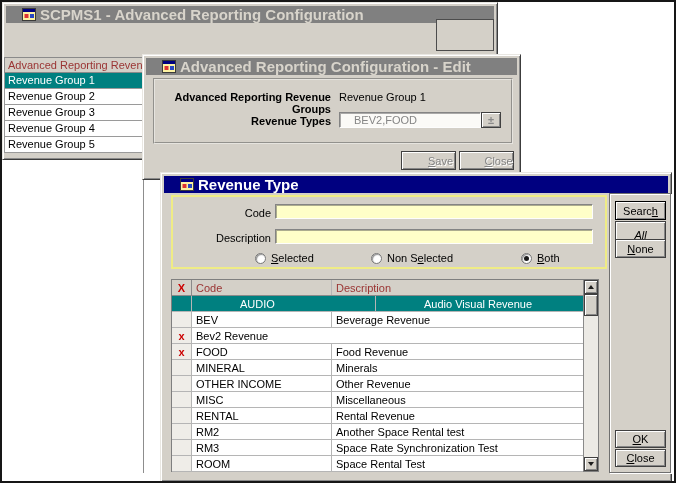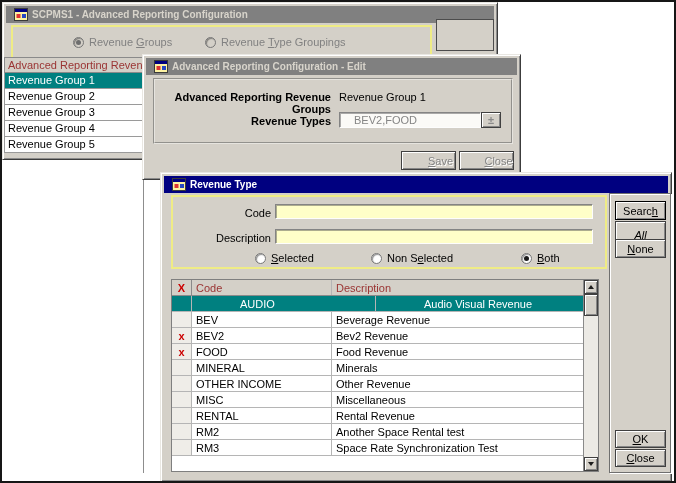--- a/index.html
+++ b/index.html
@@ -6,22 +6,22 @@
   html,body { background:#fff; }
   body { font-family:"Liberation Sans", sans-serif; font-size:11px; color:#000; }
   .screen { position:relative; width:676px; height:483px; background:#fff;
             border:2px solid #161616; overflow:hidden; }
 
   
   .win { position:absolute; background:#d4d0c8;
          border:1px solid; border-color:#e9e7e2 #3c3c3c #3c3c3c #e9e7e2;
          box-shadow: inset 1px 1px 0 #fff, inset -1px -1px 0 #8a8a8a; }
   .tbar { position:absolute; left:3px; top:3px; right:3px; height:17px;
-          display:flex; align-items:center; gap:4px; padding-left:8px;
-          font-weight:bold; font-size:10px; white-space:nowrap; overflow:hidden; }
+          display:flex; align-items:center; gap:4px; padding-left:16px;
+          font-weight:bold; font-size:15px; white-space:nowrap; overflow:hidden; }
   .tbar.inactive { background:#808080; color:#d8d4cb; }
   .tbar.active   { background:#000080; color:#ffffff; }
   .b95 { position:absolute; background:#d4d0c8; border:1px solid #404040;
          box-shadow: inset 1px 1px 0 #ffffff, inset -1px -1px 0 #868686;
          font-family:"Liberation Sans",sans-serif; font-size:11px; color:#000;
          display:flex; align-items:center; justify-content:center; cursor:default; }
   .b95.dis { color:#838383; text-shadow:1px 1px 0 #fff;padding-left:24px; }
   .sunken { border:1px solid; border-color:#848484 #fdfdfd #fdfdfd #848484;
             box-shadow: inset 1px 1px 0 rgba(70,70,70,.45); }
   .ypanel { position:absolute; border:2px solid #efec85; }
@@ -120,34 +120,20 @@
 
   <div class="win" id="winA">
     <div class="tbar inactive">
       <svg class="appicon" width="14" height="13" viewBox="0 0 14 13">
           <rect x="0.5" y="0.5" width="13" height="12" fill="#fdf2a2" stroke="#3a3a3a"></rect>
           <rect x="1" y="1" width="12" height="3" fill="#000080"></rect>
           <rect x="2.5" y="6" width="4" height="4" fill="#d33"></rect>
           <rect x="8" y="6" width="4" height="4" fill="#2747c2"></rect>
         </svg>
       <span>SCPMS1 - Advanced Reporting Configuration</span>
-    </div>
-    <div class="ypanel" id="panelA">
-      <span class="radio-item dis on" style="left:60px; top:9px;">
-        <span class="rb">
-            <span class="dot"></span>
-          </span>
-        <span><span>Revenue </span><u>G</u><span>roups</span></span>
-      </span>
-      <span class="radio-item dis" style="left:192px; top:9px;">
-        <span class="rb">
-            <span class="dot"></span>
-          </span>
-        <span><span>Revenue </span><u>T</u><span>ype Groupings</span></span>
-      </span>
     </div>
     <div id="boxA"></div>
 
     <div id="grid">
       <div class="g-header">Advanced Reporting Revenue Gr</div>
       <div class="g-row sel">Revenue Group 1</div>
       <div class="g-row">Revenue Group 2</div>
       <div class="g-row">Revenue Group 3</div>
       <div class="g-row">Revenue Group 4</div>
       <div class="g-row">Revenue Group 5</div>
@@ -246,21 +232,20 @@
           <div class="cell c-code">AUDIO</div>
           <div class="cell c-desc">Audio Visual Revenue</div>
         </div>
         <div class="trow">
           <div class="cell c-mark"></div>
           <div class="cell c-code">BEV</div>
           <div class="cell c-desc">Beverage Revenue</div>
         </div>
         <div class="trow">
           <div class="cell c-mark">x</div>
-          <div class="cell c-code">BEV2</div>
           <div class="cell c-desc">Bev2 Revenue</div>
         </div>
         <div class="trow">
           <div class="cell c-mark">x</div>
           <div class="cell c-code">FOOD</div>
           <div class="cell c-desc">Food Revenue</div>
         </div>
         <div class="trow">
           <div class="cell c-mark"></div>
           <div class="cell c-code">MINERAL</div>
@@ -283,20 +268,25 @@
         </div>
         <div class="trow">
           <div class="cell c-mark"></div>
           <div class="cell c-code">RM2</div>
           <div class="cell c-desc">Another Space Rental test</div>
         </div>
         <div class="trow">
           <div class="cell c-mark"></div>
           <div class="cell c-code">RM3</div>
           <div class="cell c-desc">Space Rate Synchronization Test</div>
+        </div>
+        <div class="trow">
+          <div class="cell c-mark"></div>
+          <div class="cell c-code">ROOM</div>
+          <div class="cell c-desc">Space Rental Test</div>
         </div>
       </div>
       <div class="sb">
         <div class="sb-btn sb-up">
             <span class="tri-up"></span>
           </div>
         <div class="sb-thumb"></div>
         <div class="sb-btn sb-dn">
             <span class="tri-dn"></span>
           </div>

